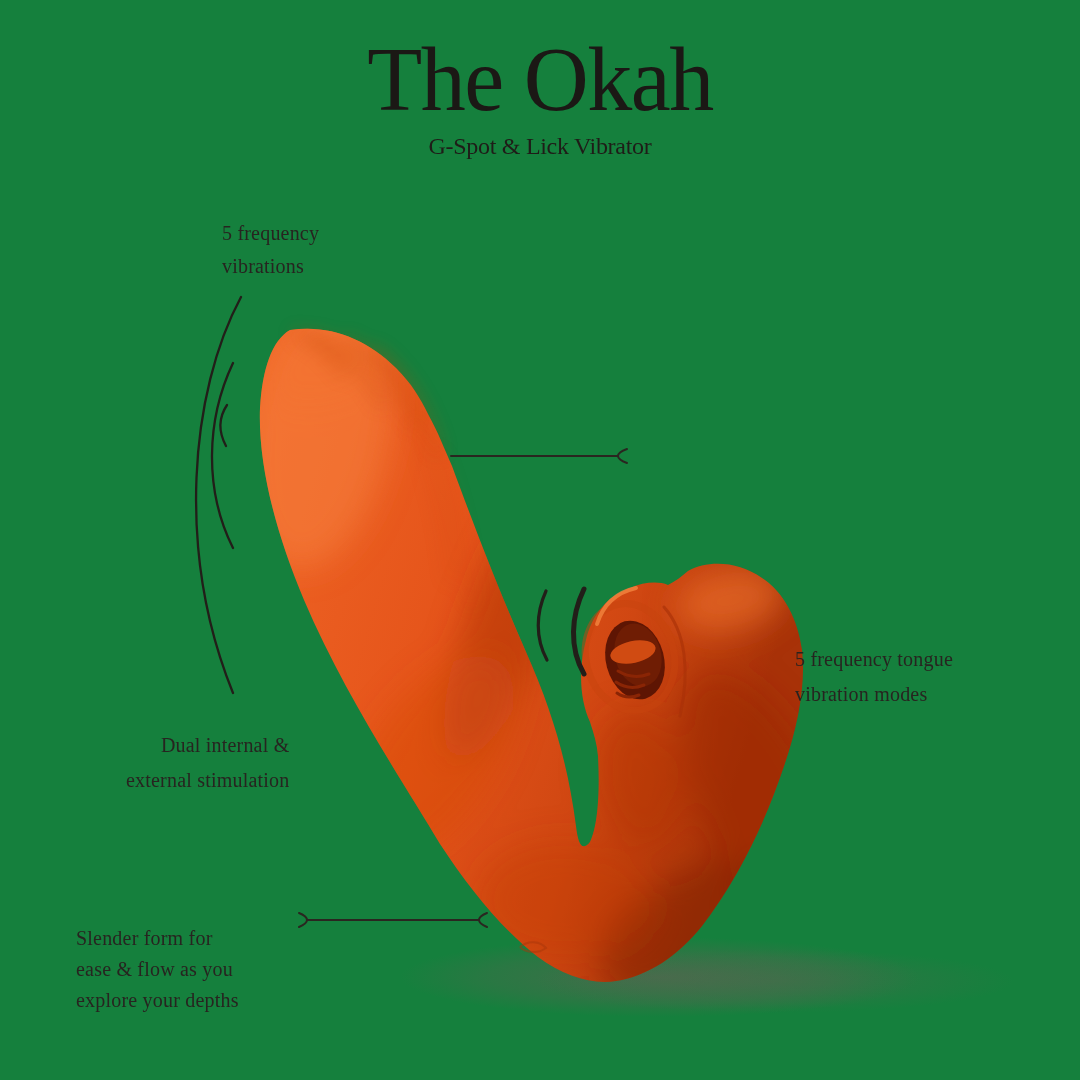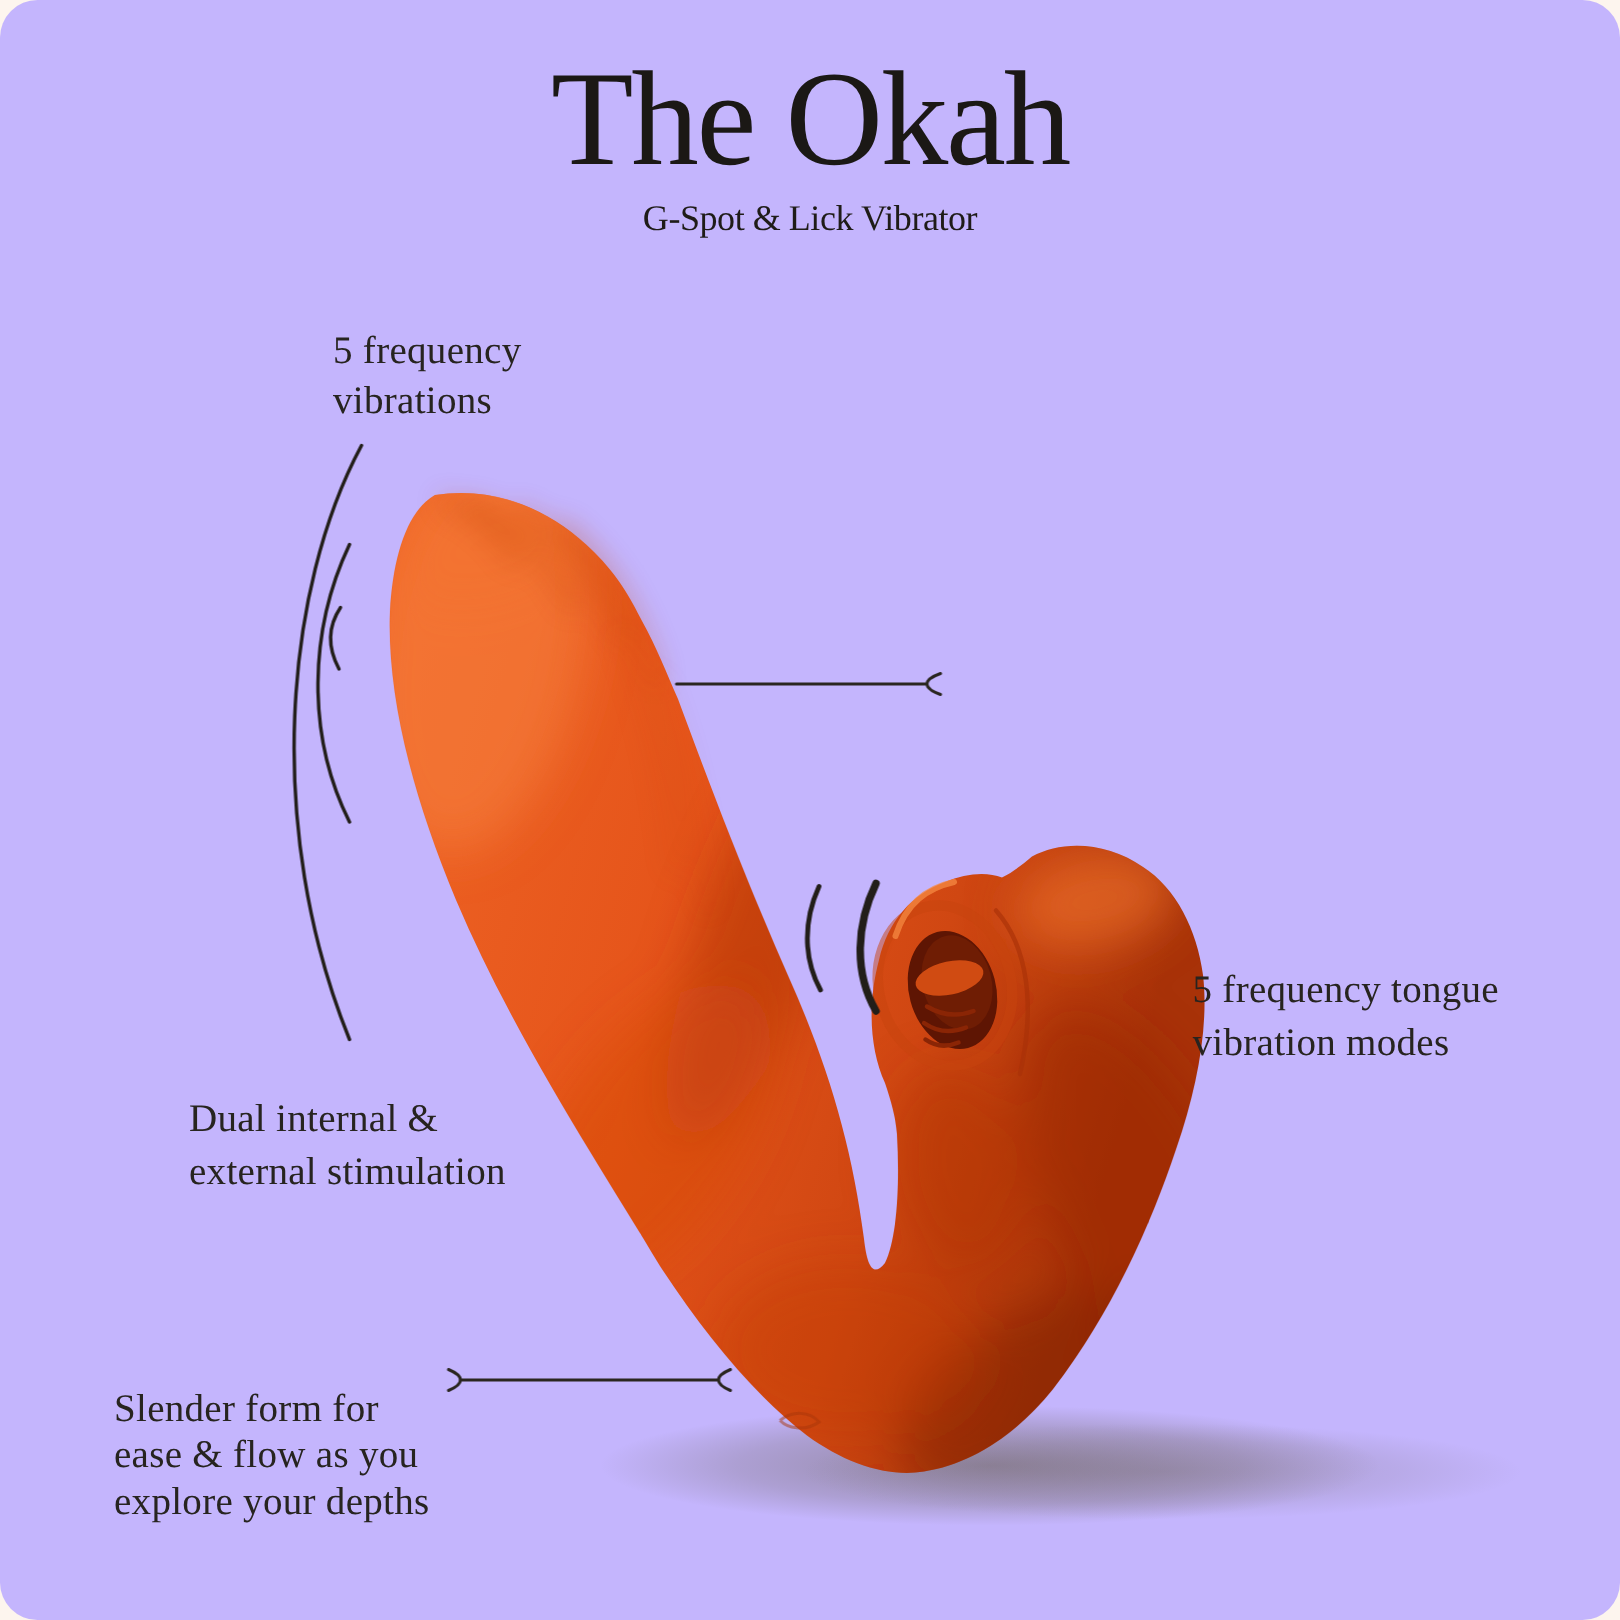--- a/index.html
+++ b/index.html
@@ -1,46 +1,45 @@
 <!DOCTYPE html>
 <html><head>
 <meta charset="utf-8">
 <style>
   html,body{margin:0;padding:0;background:#fdf5ee;}
   .canvas{
     position:relative;
     width:1080px;height:1080px;
-    background:#c4b5fd;
+    background:#15803d;
     overflow:hidden;
     font-family:"Liberation Serif","DejaVu Serif",serif;
     color:#23201b;
-    border-radius:25px;
   }
   .hdr{position:absolute;left:0;top:30px;width:1080px;text-align:center;}
   .hdr h1{
     margin:0;font-weight:normal;
     font-size:90px;line-height:1.12;letter-spacing:-1.5px;
     color:#1b1815;
   }
   .hdr p{
     margin:2px 0 0 0;
     font-size:24px;line-height:1.1;letter-spacing:-0.3px;
     color:#1f1c18;
   }
   .ann{
     position:absolute;
-    font-size:26px;
+    font-size:20px;
     color:#272420;
     white-space:pre-line;
     letter-spacing:0.2px;
   }
   #ann-freq    {left:222px;top:217px;line-height:33px;}
   #ann-ridges  {left:632px;top:416px;line-height:37px;}
   #ann-tongue  {left:795px;top:642px;line-height:35px;}
-  #ann-dual    {left:126px;top:728px;line-height:35px;}
+  #ann-dual    {left:126px;top:728px;line-height:35px;text-align:right;}
   #ann-slender {left:76px; top:923px;line-height:31px;}
   #ann-silky   {left:752px;top:901px;line-height:32px;}
   svg.art{position:absolute;left:0;top:0;}
 </style>
 </head>
 <body>
 
 <div class="canvas">
 
   <div class="hdr">

